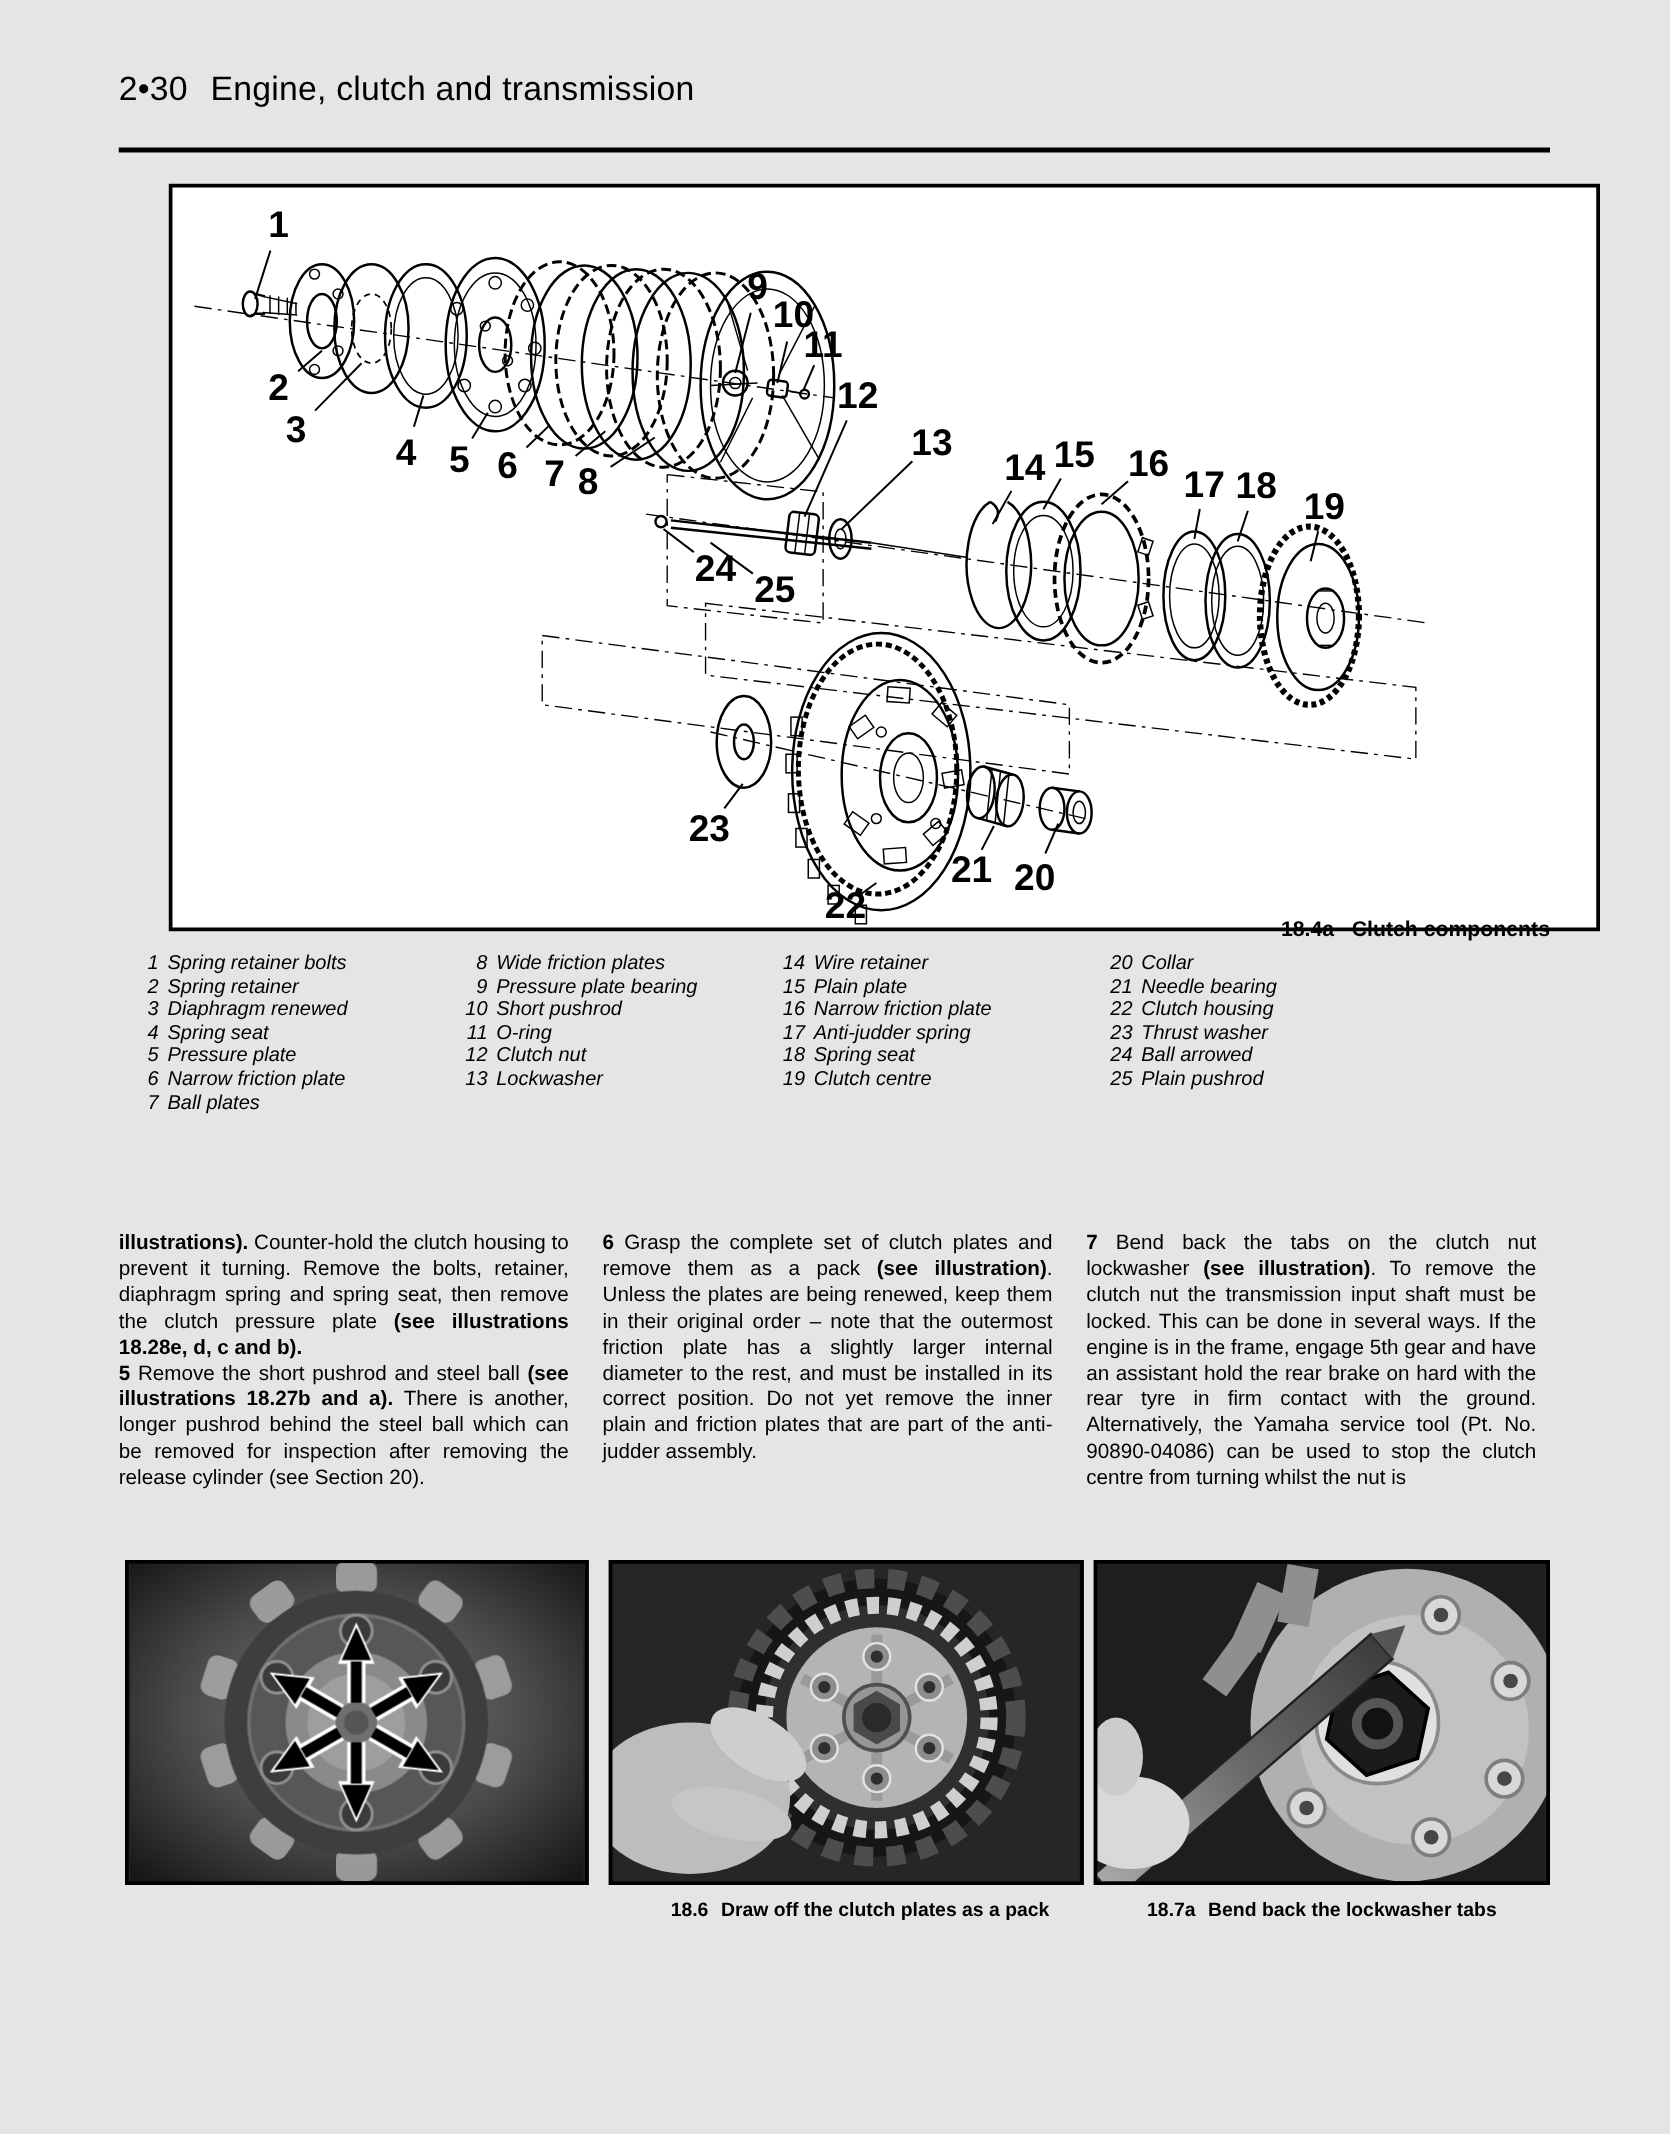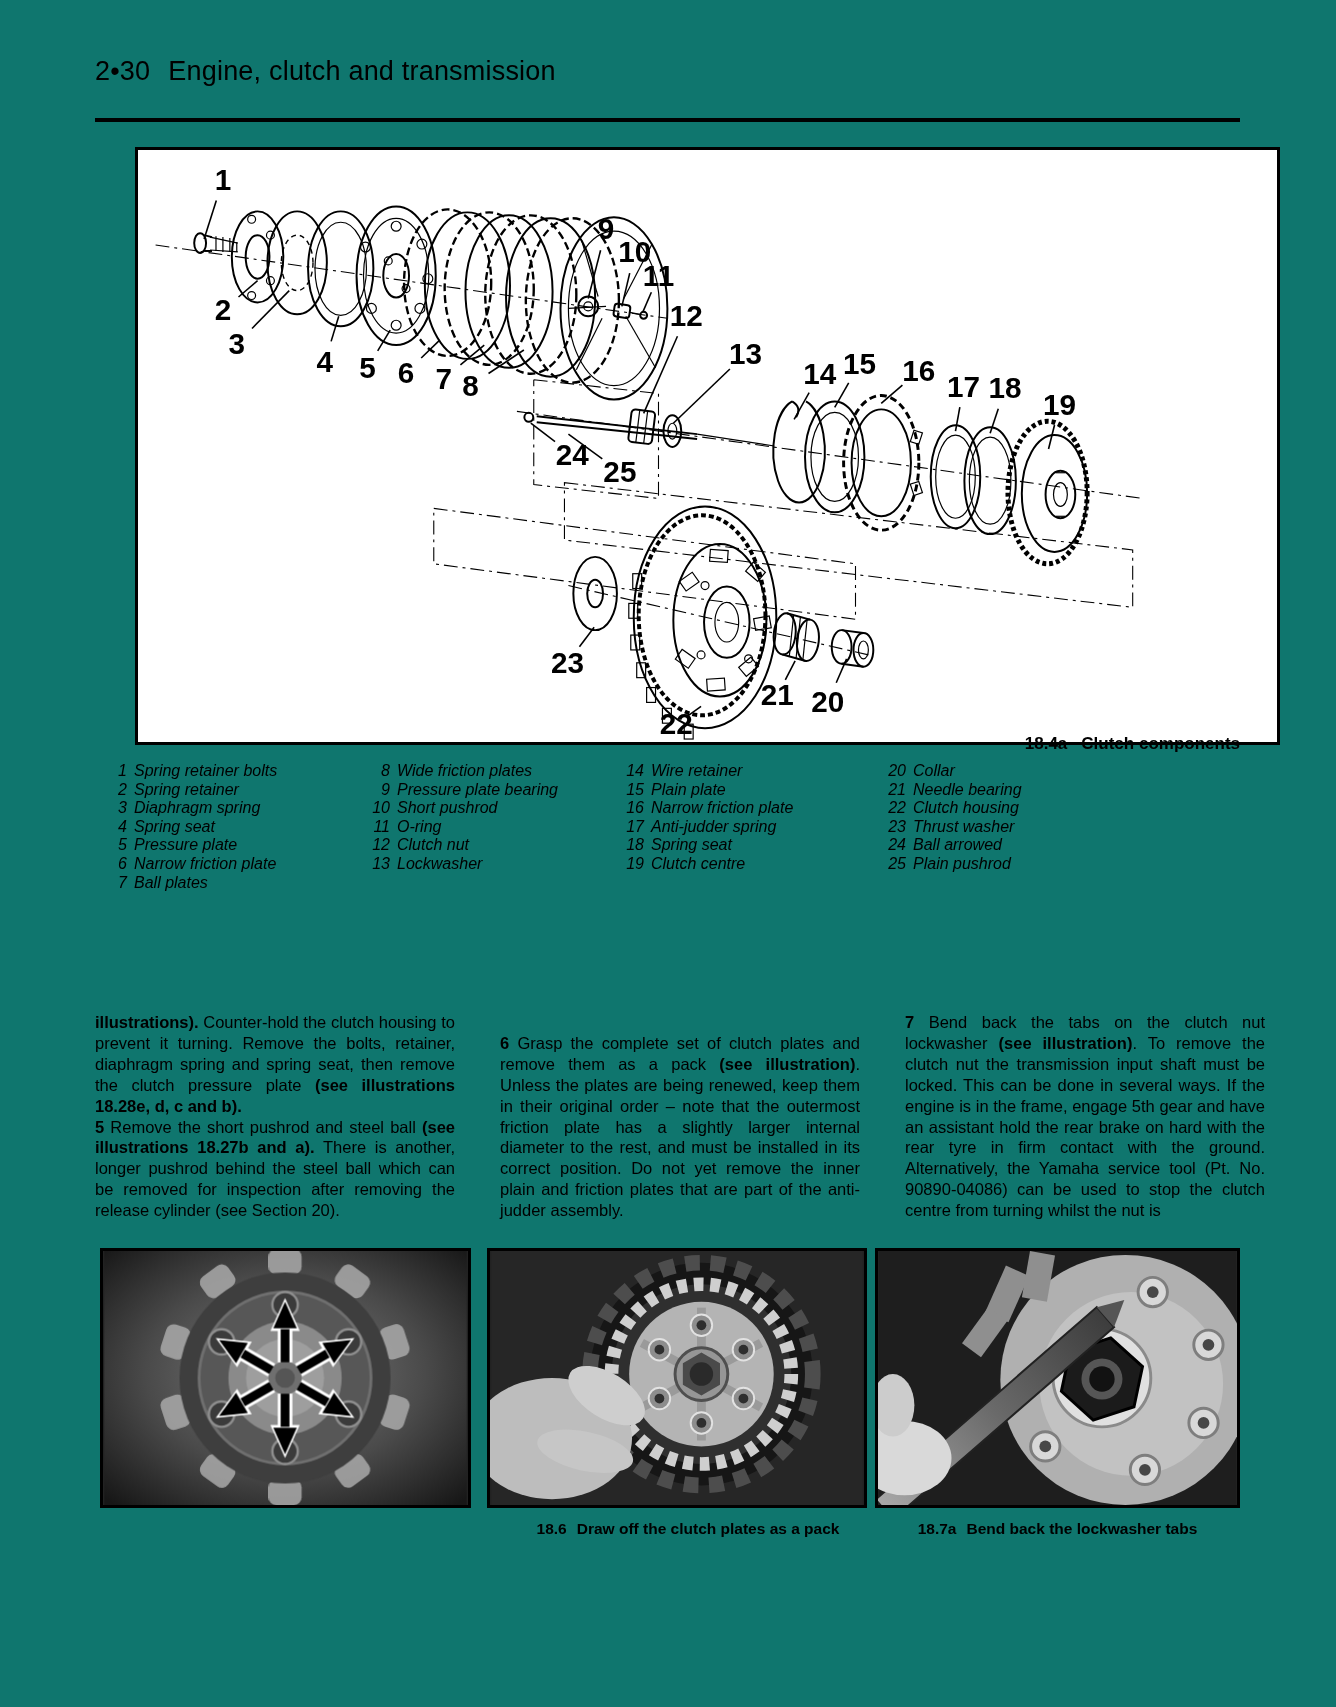--- a/index.html
+++ b/index.html
@@ -1,29 +1,29 @@
 <!DOCTYPE html>
 <html><head>
 <meta charset="utf-8">
 <style>
   html,body{margin:0;padding:0;background:#fff;}
   body{width:1336px;height:1707px;font-family:"Liberation Sans",sans-serif;color:#000;position:relative;overflow:hidden;}
-  .page{position:absolute;inset:0;background:#0f766e;text-decoration:underline;}
+  .page{position:absolute;inset:0;background:#e5e5e5;text-decoration:underline;}
   .hdr{position:absolute;left:95px;top:56px;font-size:27px;letter-spacing:.2px;}
   .hdr .pgnum{margin-right:18px;}
   .rule{position:absolute;left:95px;top:118px;width:1145px;height:4px;background:#000;}
   .diagbox{position:absolute;left:95px;top:131px;width:1145px;height:598px;border:3px solid #000;box-sizing:border-box;background:#fff;}
   .diagbox svg{display:block;width:100%;height:100%;}
   .figcap{position:absolute;left:95px;top:734px;width:1145px;text-align:right;font-weight:bold;font-size:17px;}
   .figcap .cl{margin-right:14px;}
   .parts{position:absolute;left:105px;top:762px;width:1135px;display:flex;}
   .pcol0{width:263px;} .pcol1{width:254px;} .pcol2{width:262px;} .pcol3{width:250px;}
   .pitem{display:flex;font-style:italic;font-size:16px;line-height:18.6px;}
   .pnum{width:22px;text-align:right;margin-right:7px;flex:none;}
-  .bodycols{position:absolute;left:95px;top:1012px;width:1145px;display:flex;gap:45px;align-items:flex-end;}
+  .bodycols{position:absolute;left:95px;top:984px;width:1145px;display:flex;gap:27px;}
   .bcol{width:360px;flex:none;font-size:16.5px;line-height:20.9px;text-align:justify;}
   .bcol p{margin:0;}
   .photo{position:absolute;top:1248px;height:260px;border:3px solid #000;box-sizing:border-box;margin:0;background:#222;}
   .photo svg{display:block;width:100%;height:100%;}
   #photo-0{left:100px;width:371px;}
   #photo-1{left:487px;width:380px;}
   #photo-2{left:875px;width:365px;}
   .pcap{position:absolute;top:1519px;text-align:center;font-weight:bold;font-size:15.5px;line-height:20px;}
   #pcap-0{left:100px;width:371px;}
   #pcap-1{left:498px;width:380px;}
@@ -293,21 +293,21 @@
         <div class="pitem">
           <span class="pnum">1</span>
           <span class="pname">Spring retainer bolts</span>
         </div>
         <div class="pitem">
           <span class="pnum">2</span>
           <span class="pname">Spring retainer</span>
         </div>
         <div class="pitem">
           <span class="pnum">3</span>
-          <span class="pname">Diaphragm spring</span>
+          <span class="pname">Diaphragm renewed</span>
         </div>
         <div class="pitem">
           <span class="pnum">4</span>
           <span class="pname">Spring seat</span>
         </div>
         <div class="pitem">
           <span class="pnum">5</span>
           <span class="pname">Pressure plate</span>
         </div>
         <div class="pitem">

